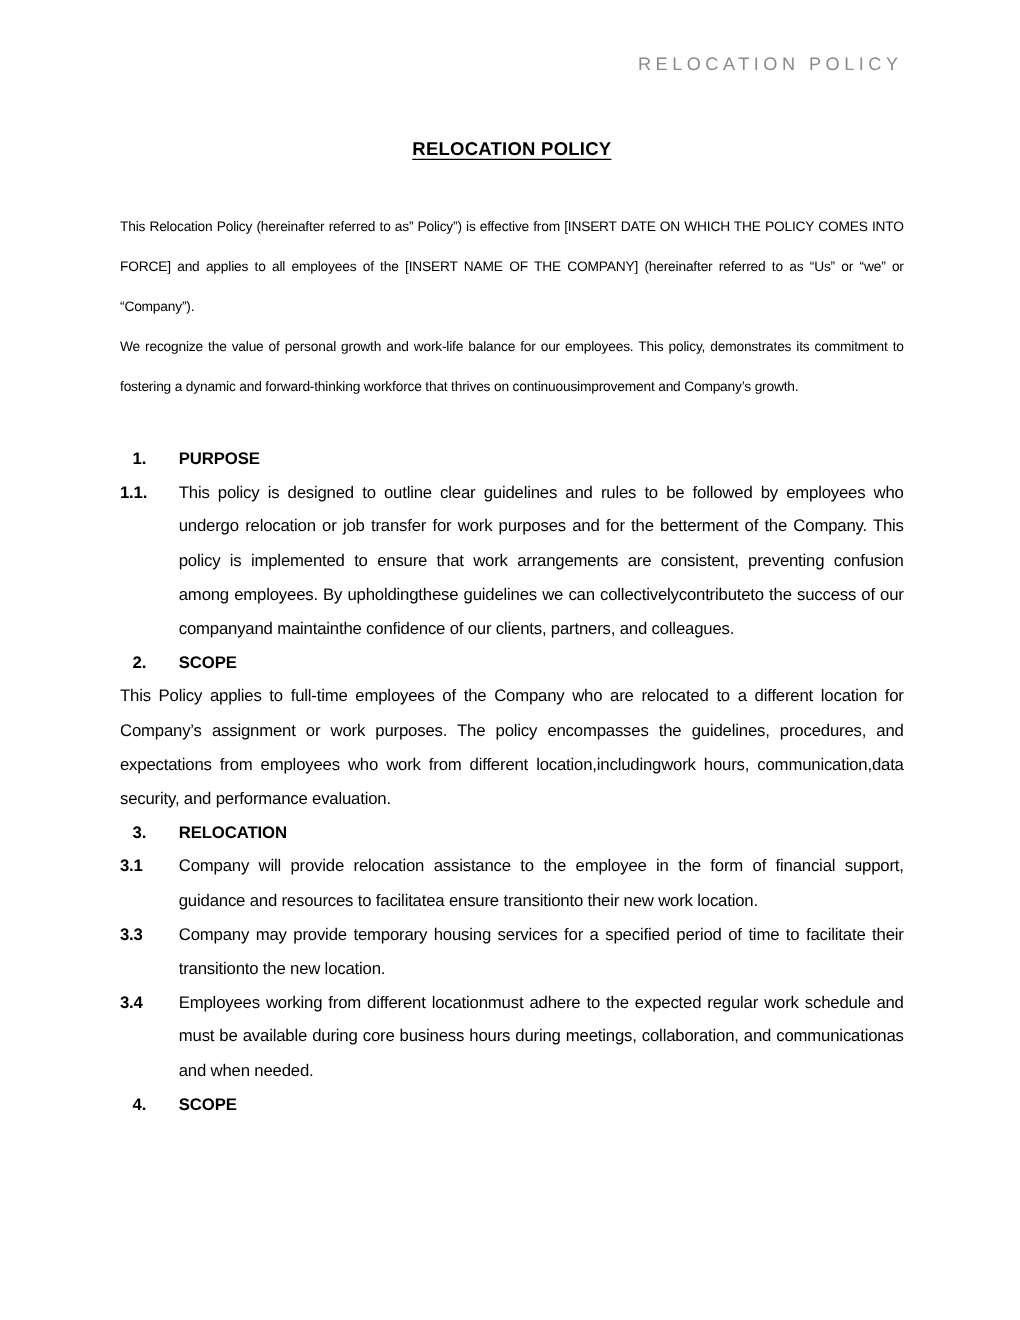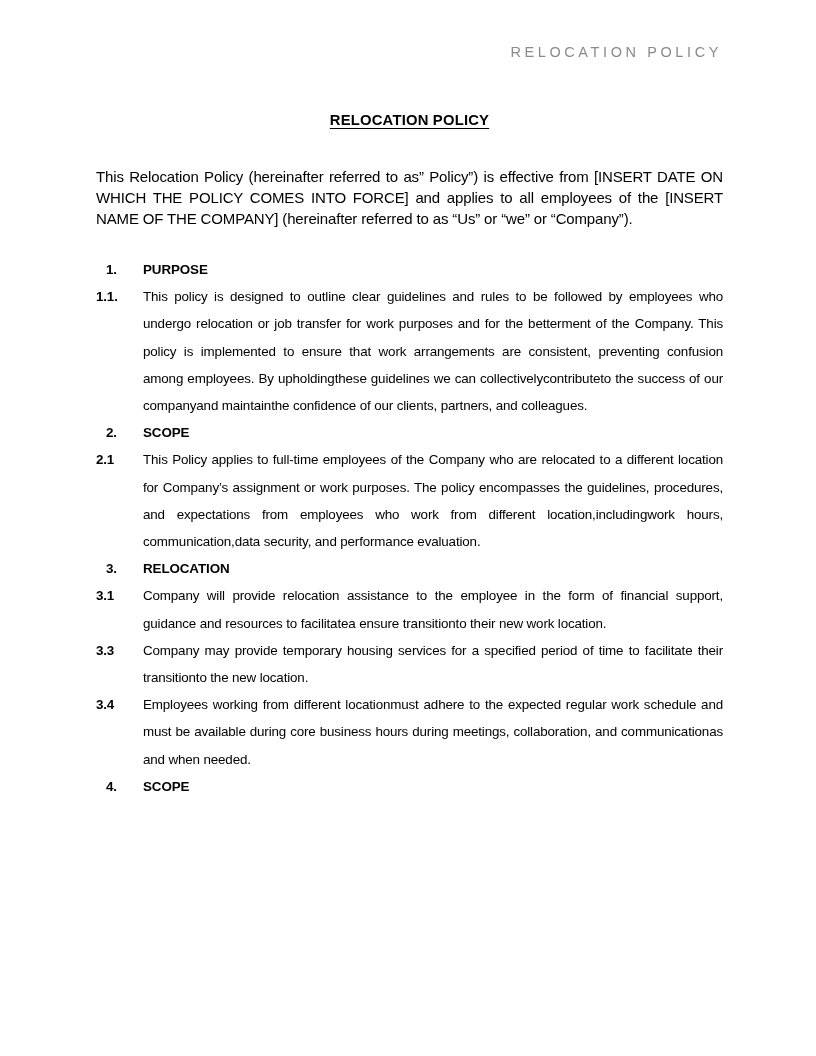--- a/index.html
+++ b/index.html
@@ -39,22 +39,22 @@
   .doc-title {
     text-align: center;
     font-size: 14.8px;
     font-weight: bold;
     text-decoration: underline;
     text-underline-offset: 3px;
     letter-spacing: 0.2px;
     margin: 0 0 38px 0;
   }
   .para {
-    font-size: 15px;
-    line-height: 21px;
+    font-size: 11px;
+    line-height: 32px;
     text-align: justify;
     text-justify: inter-word;
     margin: 0;
     letter-spacing: -0.15px;
   }
   .para.tight-follow {
     margin-top: 0;
   }
   .spacer-lg { height: 27px; }
 
@@ -111,38 +111,38 @@
 
 <div class="page">
 
   <div class="doc-header">RELOCATION POLICY</div>
 
   <div class="content">
 
     <div class="doc-title">RELOCATION POLICY</div>
 
     <p class="para">This Relocation Policy (hereinafter referred to as” Policy”) is effective from [INSERT DATE ON WHICH THE POLICY COMES INTO FORCE] and applies to all employees of the [INSERT NAME OF THE COMPANY] (hereinafter referred to as “Us” or “we” or “Company”).</p>
+    <p class="para tight-follow">We recognize the value of personal growth and work-life balance for our employees. This policy, demonstrates its commitment to fostering a dynamic and forward-thinking workforce that thrives on continuousimprovement and Company’s growth.</p>
 
     <div class="spacer-lg"></div>
 
     <div class="sec-head">
       <div class="num">1.</div>
       <div class="label">PURPOSE</div>
     </div>
     <div class="clause">
       <div class="num">1.1.</div>
       <div class="body">This policy is designed to outline clear guidelines and rules to be followed by employees who undergo relocation or job transfer for work purposes and for the betterment of the Company. This policy is implemented to ensure that work arrangements are consistent, preventing confusion among employees. By upholdingthese guidelines we can collectivelycontributeto the success of our companyand maintainthe confidence of our clients, partners, and colleagues.</div>
     </div>
 
     <div class="sec-head">
       <div class="num">2.</div>
       <div class="label">SCOPE</div>
     </div>
     <div class="clause">
-      <div class="num">2.1</div>
       <div class="body">This Policy applies to full-time employees of the Company who are relocated to a different location for Company’s assignment or work purposes. The policy encompasses the guidelines, procedures, and expectations from employees who work from different location,includingwork hours, communication,data security, and performance evaluation.</div>
     </div>
 
     <div class="sec-head">
       <div class="num">3.</div>
       <div class="label">RELOCATION</div>
     </div>
     <div class="clause">
       <div class="num">3.1</div>
       <div class="body">Company will provide relocation assistance to the employee in the form of financial support, guidance and resources to facilitatea ensure transitionto their new work location.</div>

